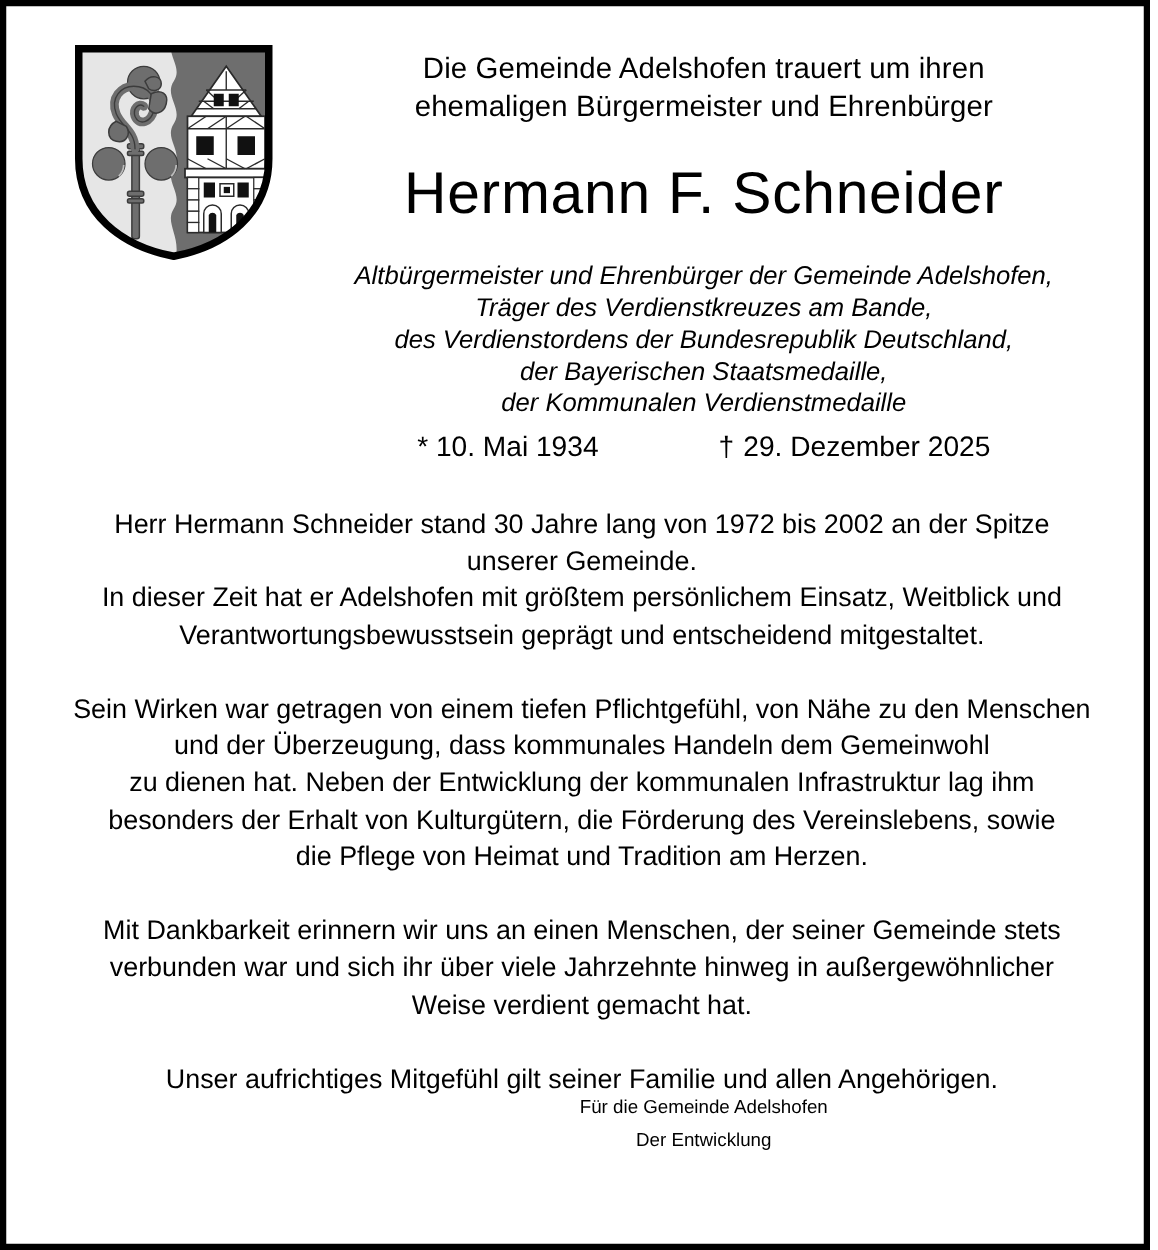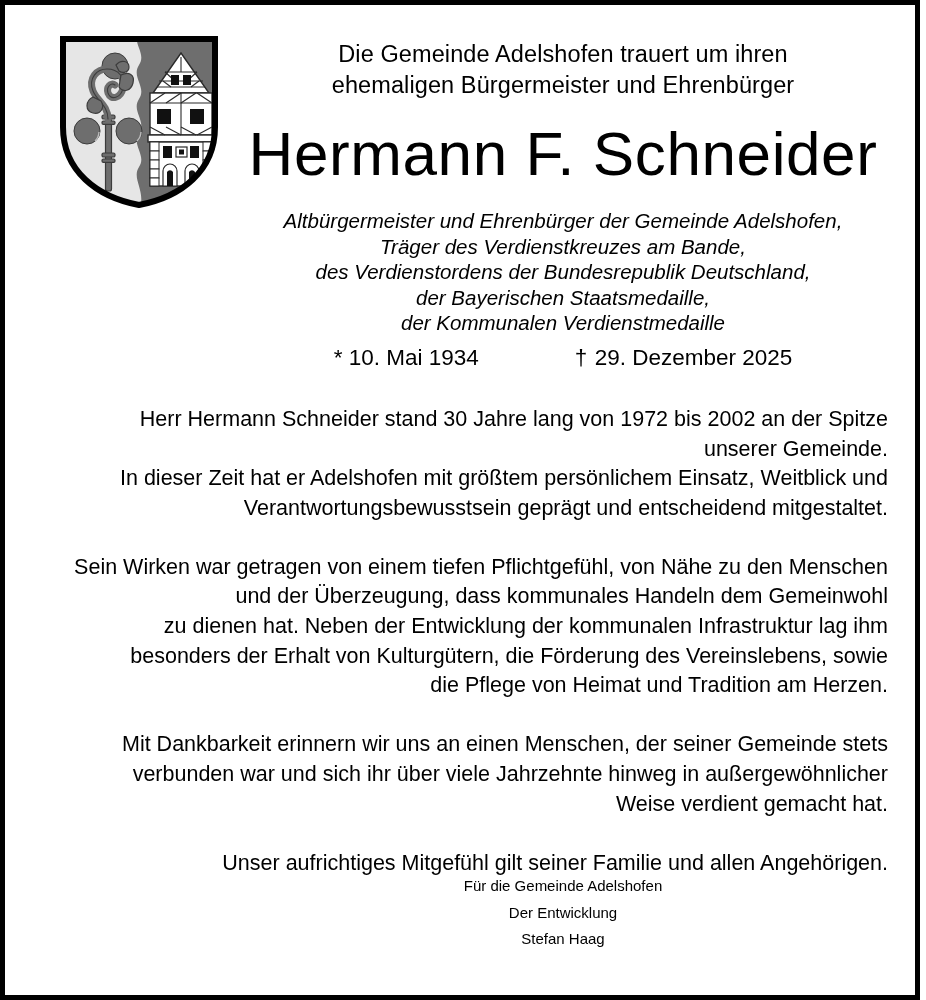--- a/index.html
+++ b/index.html
@@ -51,21 +51,21 @@
     letter-spacing: 0.1px;
   }
 
   
   .deceased-name {
     position: absolute;
     left: 228px;
     top: 122px;
     width: 660px;
     text-align: center;
-    font-size: 62px;
+    font-size: 47px;
     line-height: 54px;
     font-weight: 400;
     letter-spacing: 0.6px;
   }
 
   
   .honours {
     position: absolute;
     left: 188px;
     top: 203px;
@@ -90,21 +90,21 @@
   }
   .dates-row .date-birth { margin-right: 96px; text-align: right; }
   .dates-row .dagger { letter-spacing: 1px; }
 
   
   .body-copy {
     position: absolute;
     left: 38px;
     top: 400px;
     width: 845px;
-    text-align: right;
+    text-align: center;
   }
   .para {
     font-size: 21.5px;
     line-height: 29.6px;
   }
   .para + .para { margin-top: 29.5px; }
   .para .ln { display: block; }
 
   
   .signature {
@@ -288,16 +288,15 @@
 
     <div class="para">
       <span class="ln">Unser aufrichtiges Mitgefühl gilt seiner Familie und allen Angehörigen.</span>
     </div>
 
   </div>
 
   <div class="signature">
     <span class="ln">Für die Gemeinde Adelshofen</span>
     <span class="ln">Der Entwicklung</span>
-    <span class="ln">Stefan Haag</span>
   </div>
 
 </div>
 
 </body></html>

